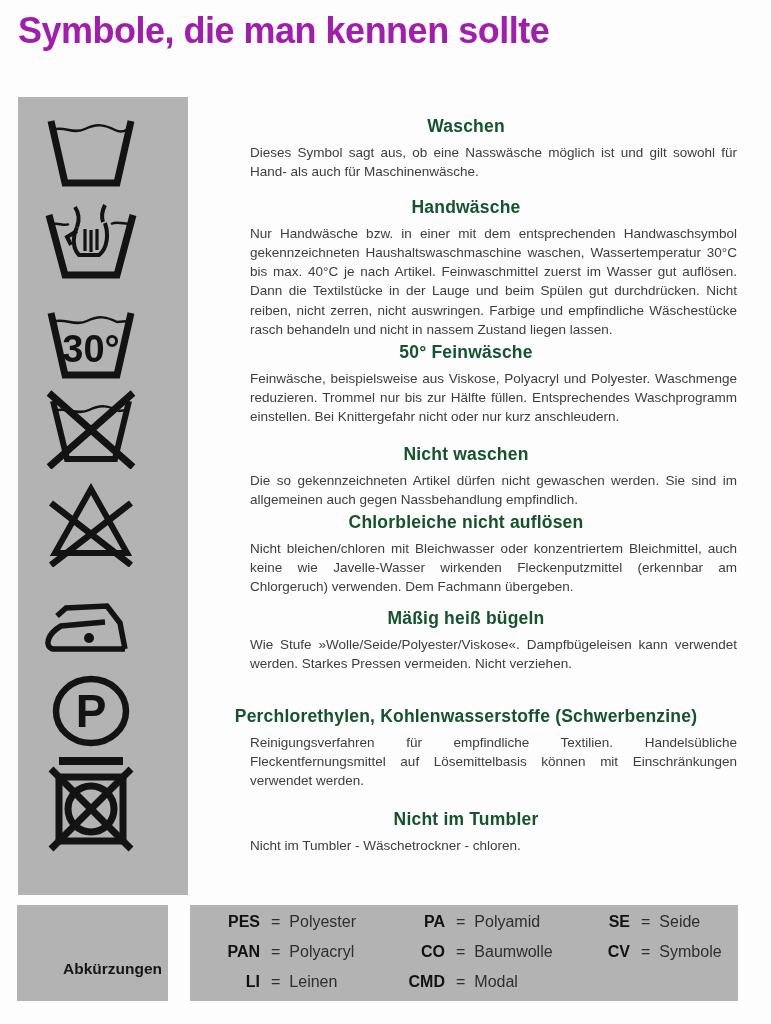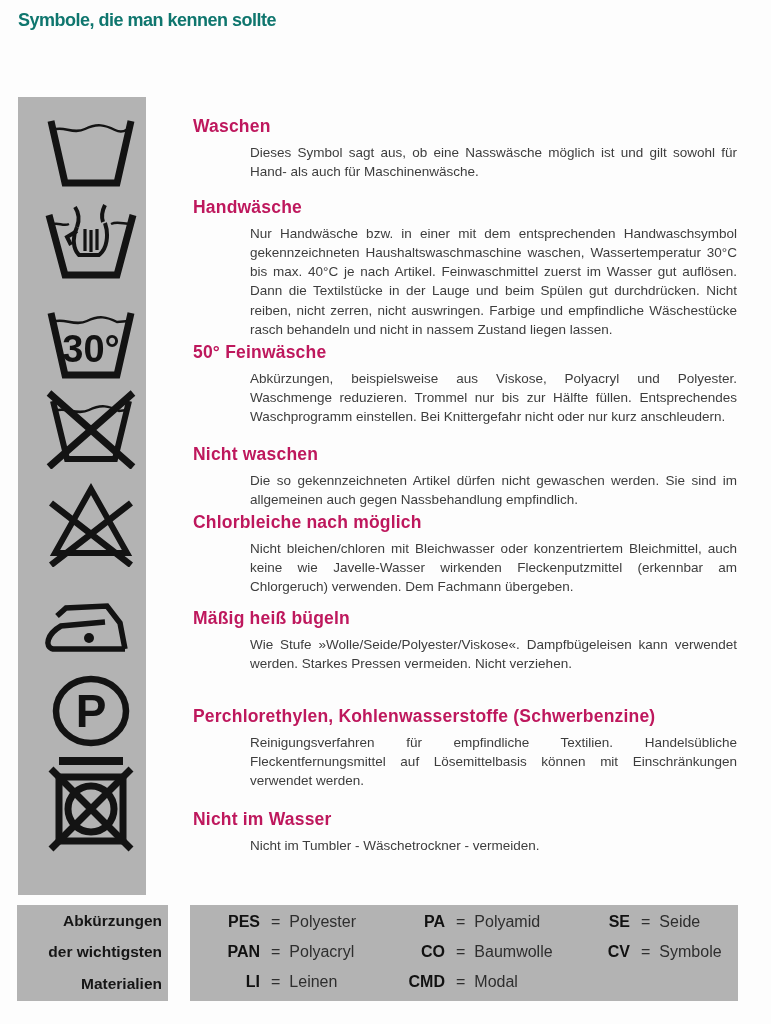--- a/index.html
+++ b/index.html
@@ -7,50 +7,51 @@
     position:relative;
     width:771px;height:1024px;
     margin:0 auto;
     background:#fdfdfd;
     font-family:"Liberation Sans", sans-serif;
     color:#1a1a1a;
     overflow:hidden;
   }
   .title{
     position:absolute;left:18px;top:10px;margin:0;
-    font-size:18px;font-weight:bold;letter-spacing:-0.5px;color:#0f766e;
+    font-size:36px;font-weight:bold;letter-spacing:-0.5px;color:#a21caf;
   }
   .sidebar{
-    position:absolute;left:18px;top:97px;width:128px;height:798px;
+    position:absolute;left:18px;top:97px;width:170px;height:798px;
     background:#b3b3b3;
   }
   .sym{position:absolute;left:0;width:146px;display:flex;justify-content:center;}
   .sym svg{display:block;}
   .stroke{fill:none;stroke:#131313;stroke-linecap:butt;stroke-linejoin:miter;}
   .fill{fill:#131313;stroke:none;}
   .symtext{font-family:"Liberation Sans",sans-serif;font-weight:bold;fill:#131313;}
 
   .sec{position:absolute;left:193px;width:546px;}
   .sec h2{
-    margin:0 0 6px 0;font-size:17.5px;font-weight:bold;color:#be185d;
+    margin:0 0 6px 0;font-size:17.5px;font-weight:bold;color:#14532d;
     letter-spacing:0.2px;
+    text-align:center;
   }
   .sec p{
     margin:0;padding-left:57px;width:487px;box-sizing:content-box;
     font-size:13.5px;line-height:1.42;color:#3d3d3d;
     text-align:justify;
   }
   .abbr-label-box{
     position:absolute;left:17px;top:905px;width:151px;height:96px;
     background:#b3b3b3;
     display:flex;flex-direction:column;justify-content:space-between;
     padding:7px 6px 9px 6px;box-sizing:border-box;
   }
   .abbr-label-box .lbl{
-    text-align:right;font-size:15.5px;font-weight:bold;color:#161616;line-height:1.1;
+    text-align:right;font-size:15.5px;font-weight:bold;color:#161616;line-height:1.1;margin-top:48px;
   }
   .abbr-box{
     position:absolute;left:190px;top:905px;width:548px;height:96px;
     background:#b3b3b3;box-sizing:border-box;
     display:grid;grid-template-columns:185px 185px auto;
     align-content:space-between;
     padding:8px 10px 10px 18px;
   }
   .entry{display:flex;align-items:baseline;font-size:16px;white-space:nowrap;}
   .entry .ab{display:inline-block;width:52px;text-align:right;font-weight:bold;color:#111;}
@@ -140,46 +141,46 @@
     <p>Dieses Symbol sagt aus, ob eine Nasswäsche möglich ist und gilt sowohl für Hand- als auch für Maschinenwäsche.</p>
   </section>
 
   <section class="sec" style="top:197px">
     <h2>Handwäsche</h2>
     <p>Nur Handwäsche bzw. in einer mit dem entsprechenden Handwaschsymbol gekennzeichneten Haushaltswaschmaschine waschen, Wassertemperatur 30°C bis max. 40°C je nach Artikel. Feinwaschmittel zuerst im Wasser gut auflösen. Dann die Textilstücke in der Lauge und beim Spülen gut durchdrücken. Nicht reiben, nicht zerren, nicht auswringen. Farbige und empfindliche Wäschestücke rasch behandeln und nicht in nassem Zustand liegen lassen.</p>
   </section>
 
   <section class="sec" style="top:342px">
     <h2>50° Feinwäsche</h2>
-    <p>Abkürzungen, beispielsweise aus Viskose, Polyacryl und Polyester. Waschmenge reduzieren. Trommel nur bis zur Hälfte füllen. Entsprechendes Waschprogramm einstellen. Bei Knittergefahr nicht oder nur kurz anschleudern.</p>
+    <p>Feinwäsche, beispielsweise aus Viskose, Polyacryl und Polyester. Waschmenge reduzieren. Trommel nur bis zur Hälfte füllen. Entsprechendes Waschprogramm einstellen. Bei Knittergefahr nicht oder nur kurz anschleudern.</p>
   </section>
 
   <section class="sec" style="top:444px">
     <h2>Nicht waschen</h2>
     <p>Die so gekennzeichneten Artikel dürfen nicht gewaschen werden. Sie sind im allgemeinen auch gegen Nassbehandlung empfindlich.</p>
   </section>
 
   <section class="sec" style="top:512px">
-    <h2>Chlorbleiche nach möglich</h2>
+    <h2>Chlorbleiche nicht auflösen</h2>
     <p>Nicht bleichen/chloren mit Bleichwasser oder konzentriertem Bleichmittel, auch keine wie Javelle-Wasser wirkenden Fleckenputzmittel (erkennbar am Chlorgeruch) verwenden. Dem Fachmann übergeben.</p>
   </section>
 
   <section class="sec" style="top:608px">
     <h2>Mäßig heiß bügeln</h2>
     <p>Wie Stufe »Wolle/Seide/Polyester/Viskose«. Dampfbügeleisen kann verwendet werden. Starkes Pressen vermeiden. Nicht verziehen.</p>
   </section>
 
   <section class="sec" style="top:706px">
     <h2>Perchlorethylen, Kohlenwasserstoffe (Schwerbenzine)</h2>
     <p>Reinigungsverfahren für empfindliche Textilien. Handelsübliche Fleckentfernungsmittel auf Lösemittelbasis können mit Einschränkungen verwendet werden.</p>
   </section>
 
   <section class="sec" style="top:809px">
-    <h2>Nicht im Wasser</h2>
-    <p>Nicht im Tumbler - Wäschetrockner - vermeiden.</p>
+    <h2>Nicht im Tumbler</h2>
+    <p>Nicht im Tumbler - Wäschetrockner - chloren.</p>
   </section>
 
   <div class="abbr-label-box">
     <div class="lbl">Abkürzungen</div>
     <div class="lbl">der wichtigsten</div>
     <div class="lbl">Materialien</div>
   </div>
 
   <div class="abbr-box">
     <div class="entry">

